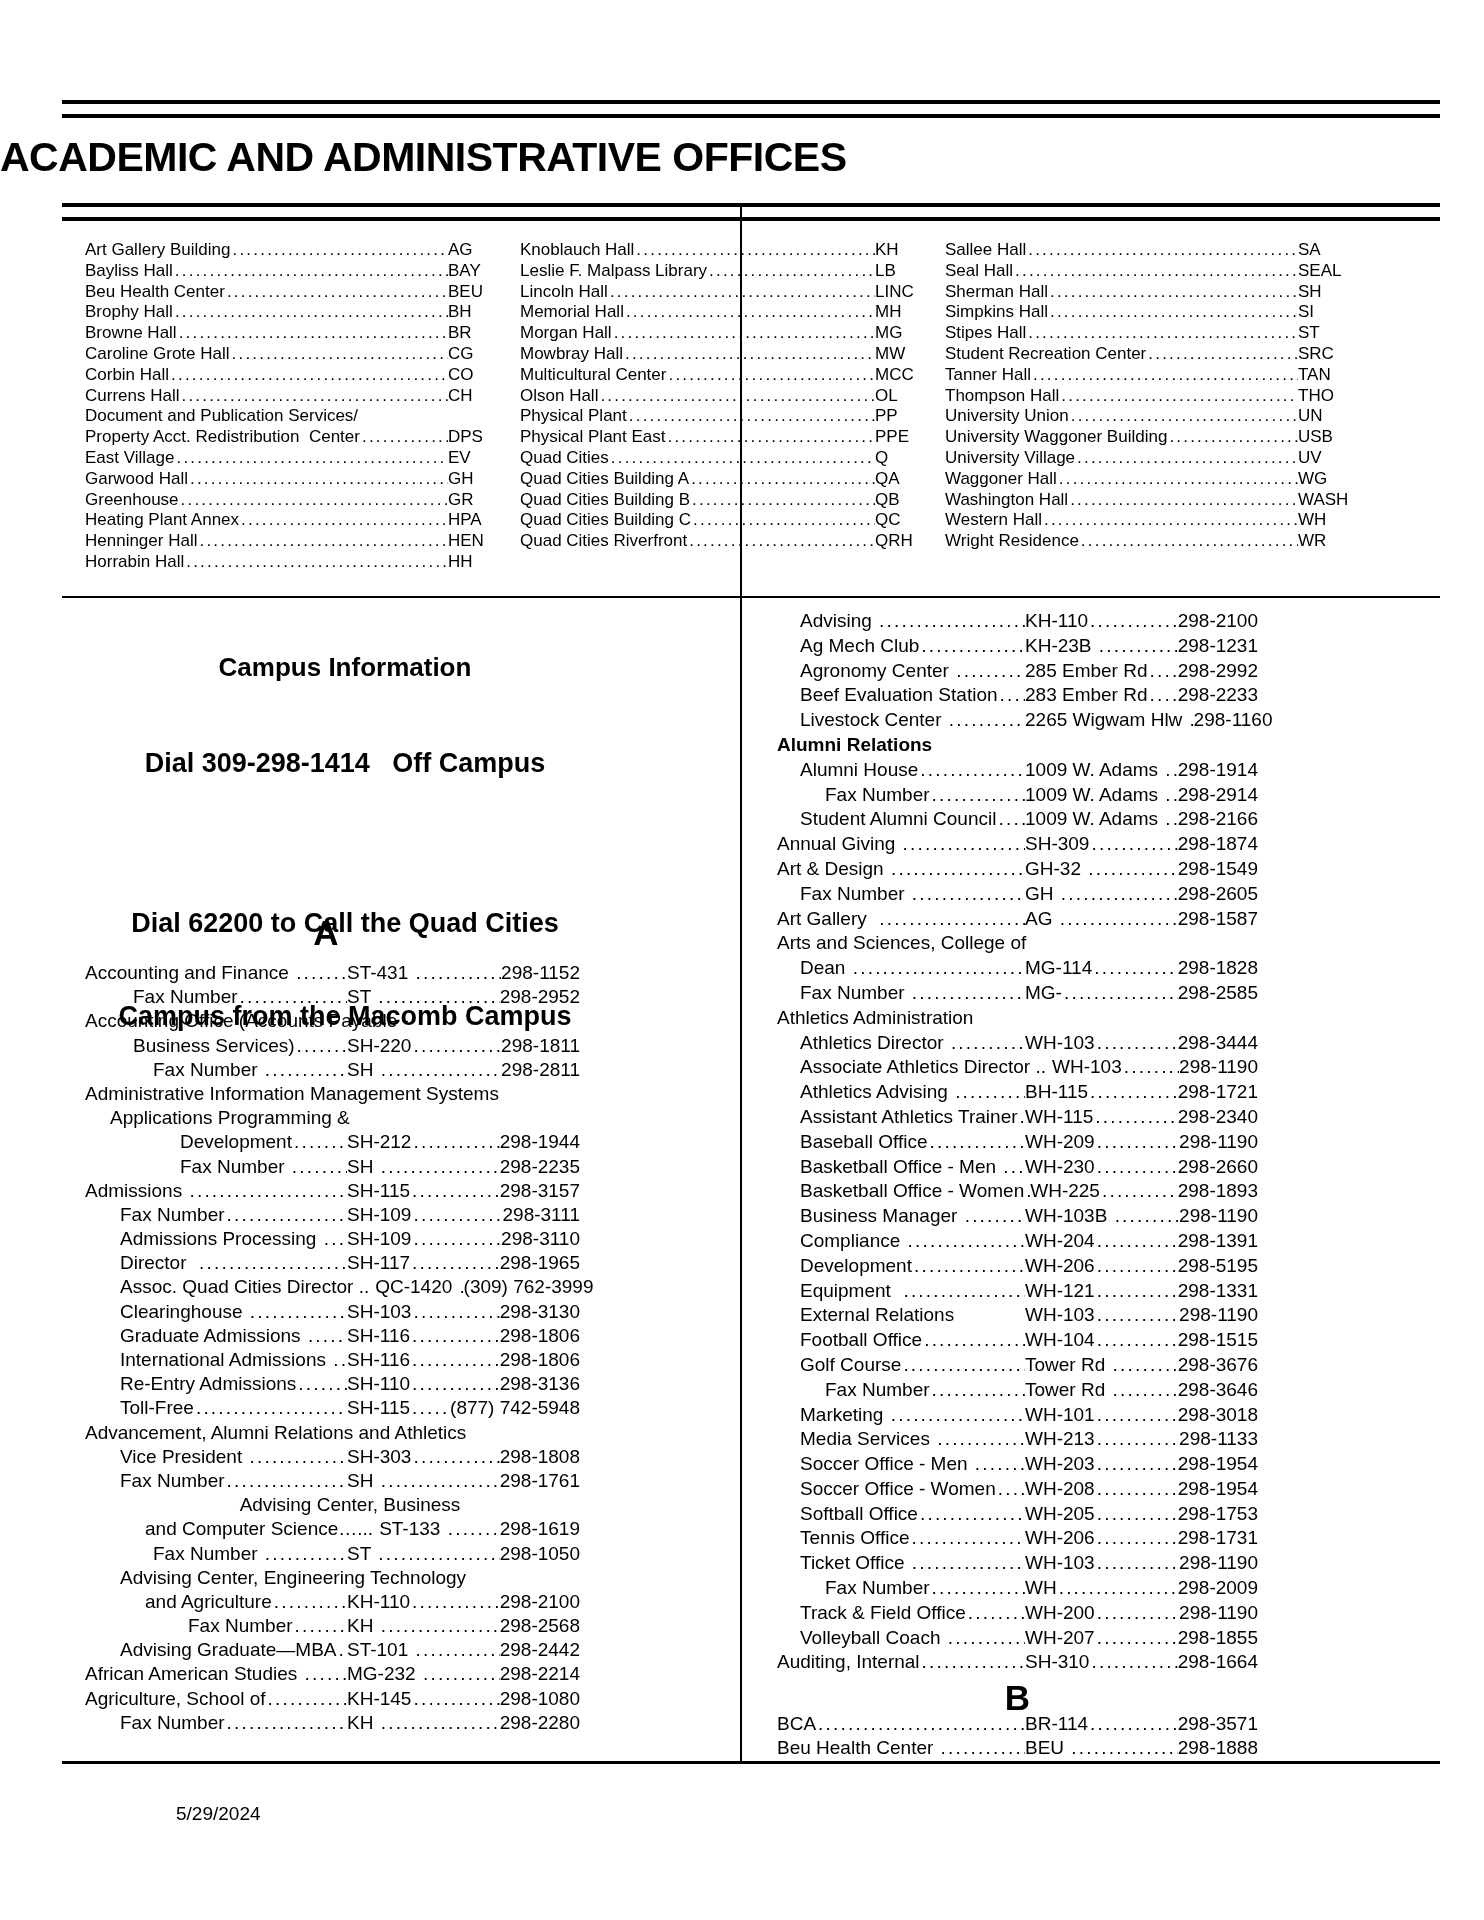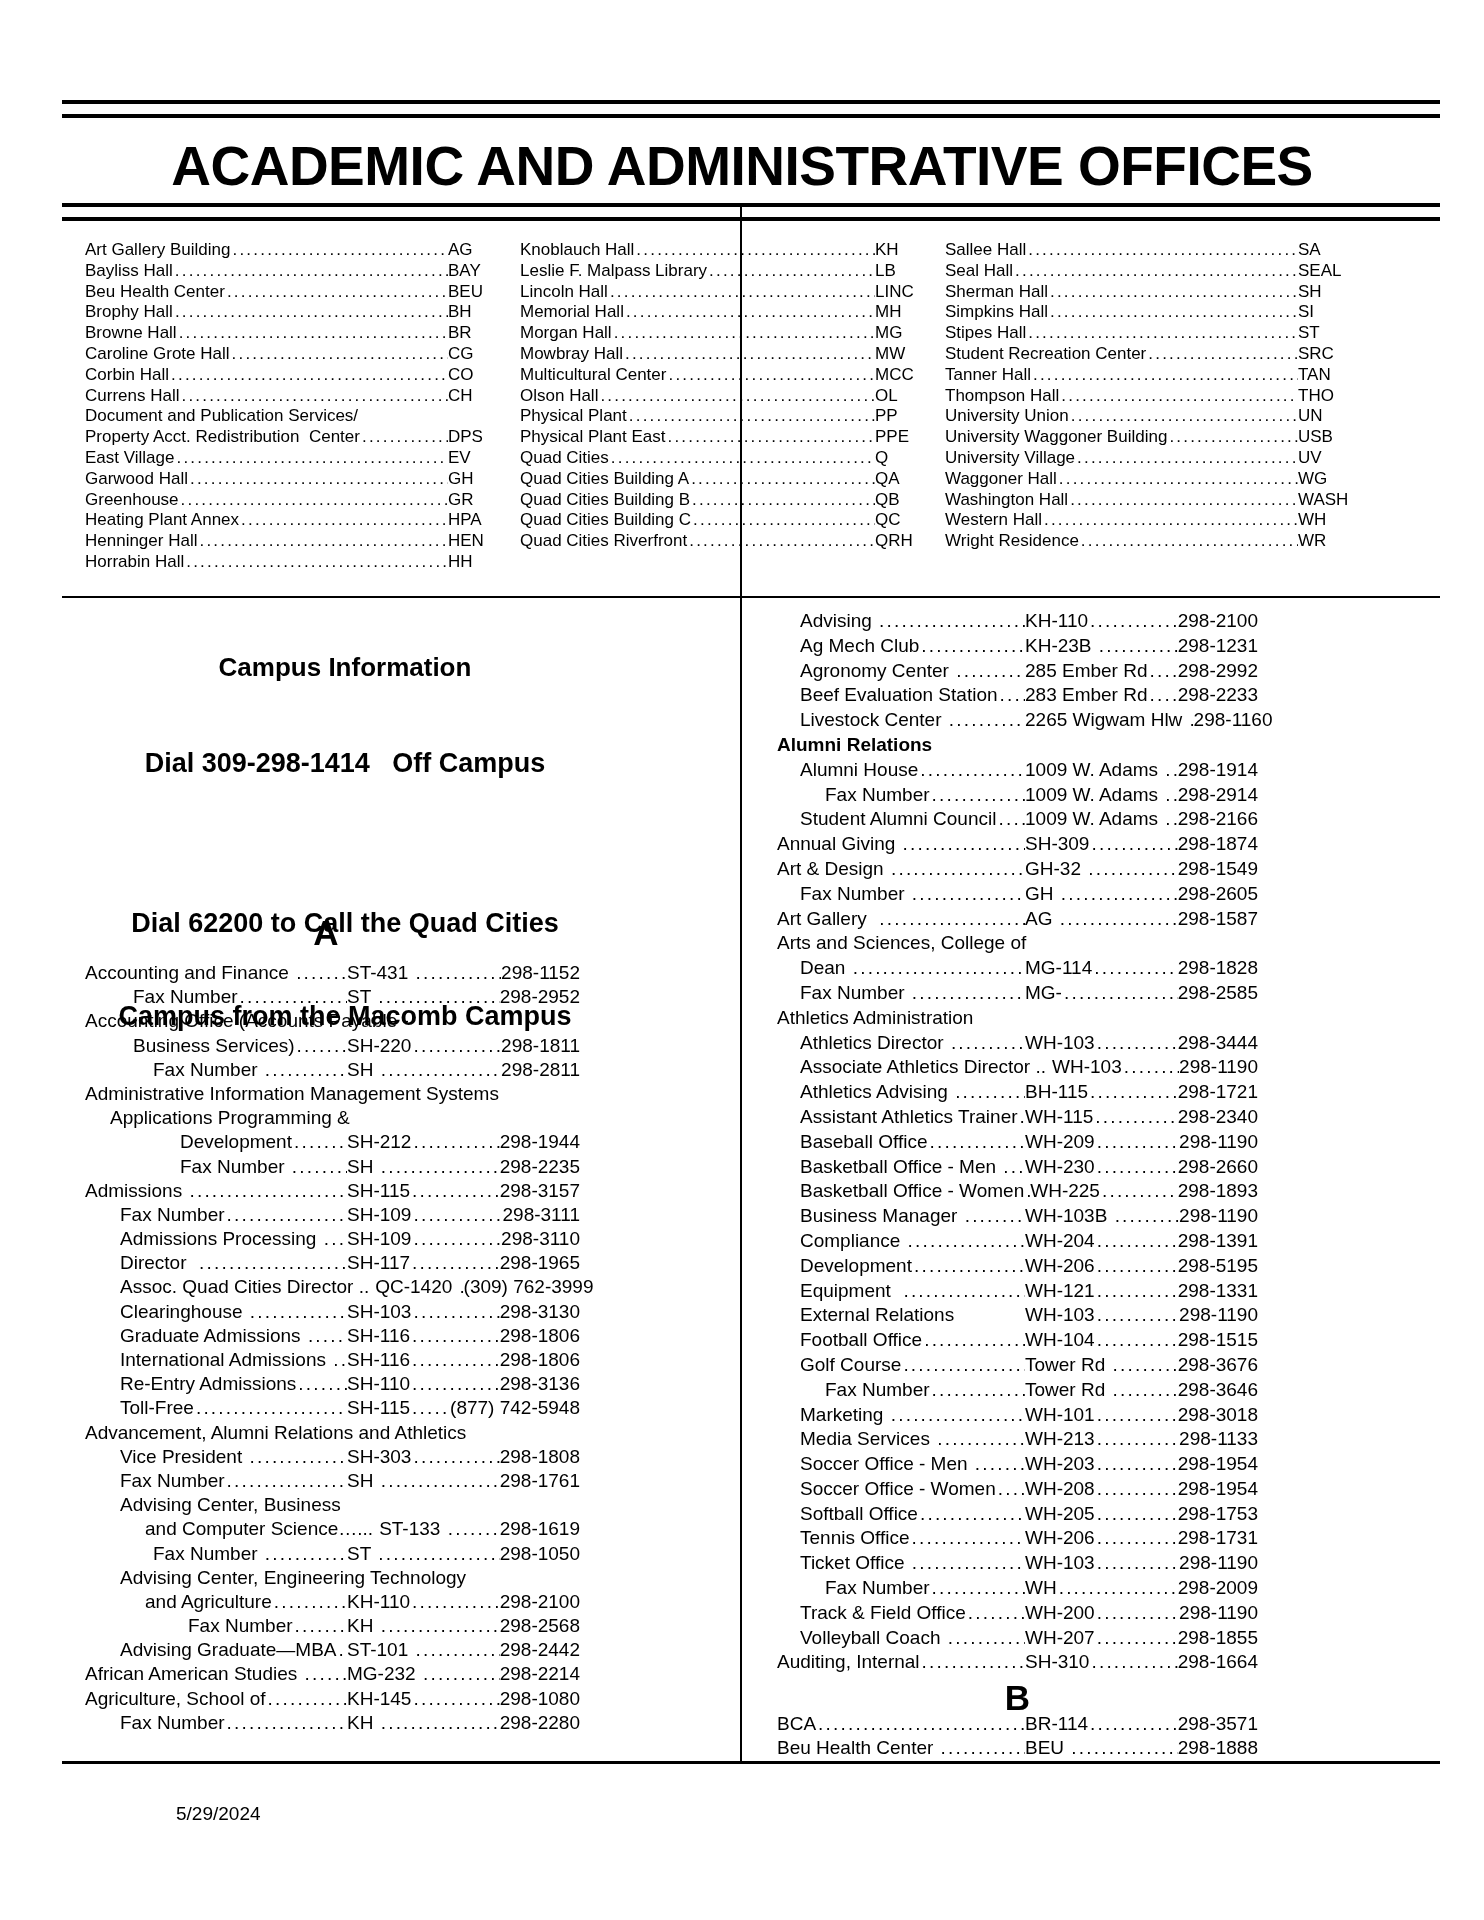--- a/index.html
+++ b/index.html
@@ -11,22 +11,22 @@
   
   .rule-double{position:absolute; left:62px; width:1378px; height:10px;
     border-top:4px solid #000; border-bottom:4px solid #000;}
   .rule-a{top:100px;}
   .rule-b{top:203px;}
   .rule-single{position:absolute; left:62px; width:1378px; background:#000;}
   .rule-mid{top:596px; height:2px;}
   .rule-bottom{top:1761px; height:3px;}
   .vline{position:absolute; left:740px; top:207px; width:2px; height:1556px; background:#000;}
   
-  .title{position:absolute; top:134px; left:0; width:100%; text-align:center;
-    font-size:55px; font-weight:700; letter-spacing:-0.5px;}
+  .title{position:absolute; top:134px; left:0; width:100%; 
+    font-size:41px; font-weight:700; letter-spacing:-0.5px;}
   
   .legend-col{position:absolute; top:240px; font-size:17px; line-height:20.8px;}
   .lc1{left:85px;  width:415px;}
   .lc2{left:520px; width:407px;}
   .lc3{left:945px; width:405px;}
   .lrow{display:flex; align-items:flex-end; height:20.8px; white-space:pre;}
   .lname{flex:0 0 auto; white-space:pre;}
   .labbr{flex:0 0 auto; min-width:52px; white-space:pre;}
   
   .dots{flex:1 1 0; min-width:2px; overflow:hidden; white-space:nowrap;
@@ -151,21 +151,21 @@
       <div class="drow" style="padding-left: 35px;"><span class="p1" style="min-width: 227px;"><span class="dname">Director  </span><span class="dots">................................................................................................................................................................</span></span><span class="p2"><span class="droom">SH-117</span><span class="dots">................................................................................................................................................................</span><span class="dphone">298-1965</span></span></div>
       <div class="drow" style="padding-left: 35px;"><span class="p1" style="min-width: 227px;"><span class="dname">Assoc. Quad Cities Director ..</span><span class="dots blank">................................................................................................................................................................</span></span><span class="p2"><span class="droom">QC-1420 </span><span class="dots">................................................................................................................................................................</span><span class="dphone">(309) 762-3999</span></span></div>
       <div class="drow" style="padding-left: 35px;"><span class="p1" style="min-width: 227px;"><span class="dname">Clearinghouse </span><span class="dots">................................................................................................................................................................</span></span><span class="p2"><span class="droom">SH-103</span><span class="dots">................................................................................................................................................................</span><span class="dphone">298-3130</span></span></div>
       <div class="drow" style="padding-left: 35px;"><span class="p1" style="min-width: 227px;"><span class="dname">Graduate Admissions </span><span class="dots">................................................................................................................................................................</span></span><span class="p2"><span class="droom">SH-116</span><span class="dots">................................................................................................................................................................</span><span class="dphone">298-1806</span></span></div>
       <div class="drow" style="padding-left: 35px;"><span class="p1" style="min-width: 227px;"><span class="dname">International Admissions </span><span class="dots">................................................................................................................................................................</span></span><span class="p2"><span class="droom">SH-116</span><span class="dots">................................................................................................................................................................</span><span class="dphone">298-1806</span></span></div>
       <div class="drow" style="padding-left: 35px;"><span class="p1" style="min-width: 227px;"><span class="dname">Re-Entry Admissions</span><span class="dots">................................................................................................................................................................</span></span><span class="p2"><span class="droom">SH-110</span><span class="dots">................................................................................................................................................................</span><span class="dphone">298-3136</span></span></div>
       <div class="drow" style="padding-left: 35px;"><span class="p1" style="min-width: 227px;"><span class="dname">Toll-Free</span><span class="dots">................................................................................................................................................................</span></span><span class="p2"><span class="droom">SH-115</span><span class="dots">................................................................................................................................................................</span><span class="dphone">(877) 742-5948</span></span></div>
       <div class="drow" style="padding-left: 0px;"><span class="dname">Advancement, Alumni Relations and Athletics</span></div>
       <div class="drow" style="padding-left: 35px;"><span class="p1" style="min-width: 227px;"><span class="dname">Vice President </span><span class="dots">................................................................................................................................................................</span></span><span class="p2"><span class="droom">SH-303</span><span class="dots">................................................................................................................................................................</span><span class="dphone">298-1808</span></span></div>
       <div class="drow" style="padding-left: 35px;"><span class="p1" style="min-width: 227px;"><span class="dname">Fax Number</span><span class="dots">................................................................................................................................................................</span></span><span class="p2"><span class="droom">SH </span><span class="dots">................................................................................................................................................................</span><span class="dphone">298-1761</span></span></div>
-      <div class="drow" style="padding-left: 35px;"><span class="dname">Advising Center, Business</span></div>
+      <div class="drow" style="padding-left: 35px; justify-content: center;"><span class="dname">Advising Center, Business</span></div>
       <div class="drow" style="padding-left: 60px;"><span class="p1" style="min-width: 202px;"><span class="dname">and Computer Science…...</span><span class="dots blank">................................................................................................................................................................</span></span><span class="p2"><span class="droom">ST-133 </span><span class="dots">................................................................................................................................................................</span><span class="dphone">298-1619</span></span></div>
       <div class="drow" style="padding-left: 68px;"><span class="p1" style="min-width: 194px;"><span class="dname">Fax Number </span><span class="dots">................................................................................................................................................................</span></span><span class="p2"><span class="droom">ST </span><span class="dots">................................................................................................................................................................</span><span class="dphone">298-1050</span></span></div>
       <div class="drow" style="padding-left: 35px;"><span class="dname">Advising Center, Engineering Technology</span></div>
       <div class="drow" style="padding-left: 60px;"><span class="p1" style="min-width: 202px;"><span class="dname">and Agriculture</span><span class="dots">................................................................................................................................................................</span></span><span class="p2"><span class="droom">KH-110</span><span class="dots">................................................................................................................................................................</span><span class="dphone">298-2100</span></span></div>
       <div class="drow" style="padding-left: 103px;"><span class="p1" style="min-width: 159px;"><span class="dname">Fax Number</span><span class="dots">................................................................................................................................................................</span></span><span class="p2"><span class="droom">KH </span><span class="dots">................................................................................................................................................................</span><span class="dphone">298-2568</span></span></div>
       <div class="drow" style="padding-left: 35px;"><span class="p1" style="min-width: 227px;"><span class="dname">Advising Graduate—MBA</span><span class="dots">................................................................................................................................................................</span></span><span class="p2"><span class="droom">ST-101 </span><span class="dots">................................................................................................................................................................</span><span class="dphone">298-2442</span></span></div>
       <div class="drow" style="padding-left: 0px;"><span class="p1" style="min-width: 262px;"><span class="dname">African American Studies </span><span class="dots">................................................................................................................................................................</span></span><span class="p2"><span class="droom">MG-232 </span><span class="dots">................................................................................................................................................................</span><span class="dphone">298-2214</span></span></div>
       <div class="drow" style="padding-left: 0px;"><span class="p1" style="min-width: 262px;"><span class="dname">Agriculture, School of</span><span class="dots">................................................................................................................................................................</span></span><span class="p2"><span class="droom">KH-145</span><span class="dots">................................................................................................................................................................</span><span class="dphone">298-1080</span></span></div>
       <div class="drow" style="padding-left: 35px;"><span class="p1" style="min-width: 227px;"><span class="dname">Fax Number</span><span class="dots">................................................................................................................................................................</span></span><span class="p2"><span class="droom">KH </span><span class="dots">................................................................................................................................................................</span><span class="dphone">298-2280</span></span></div>
     </div>

